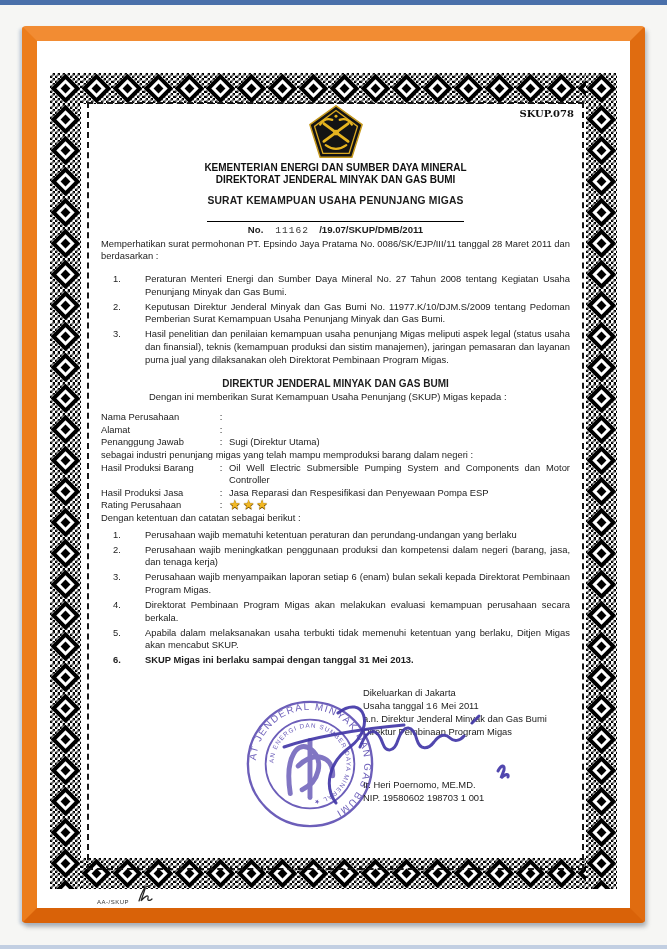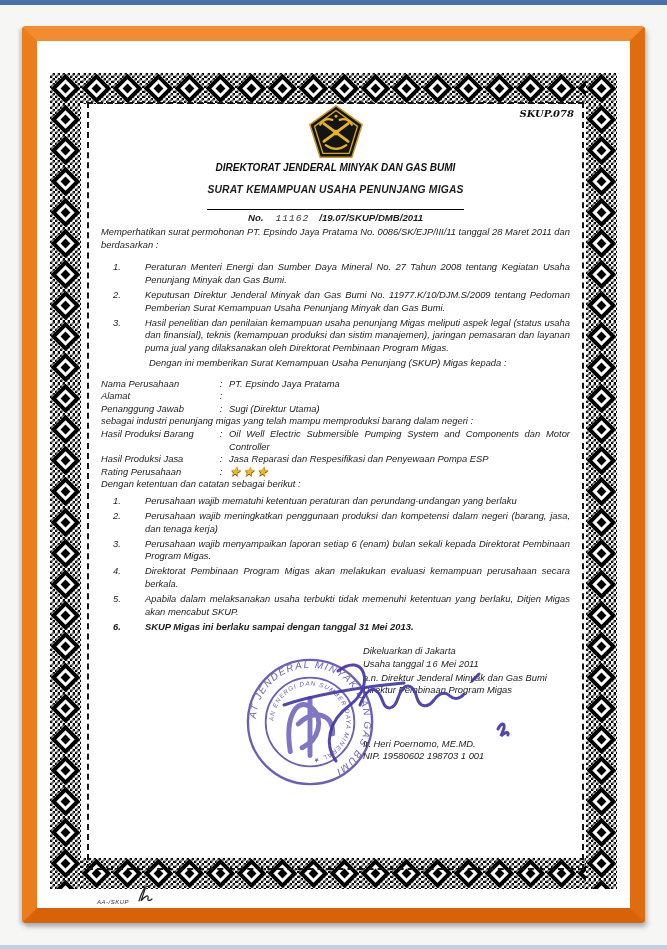--- a/index.html
+++ b/index.html
@@ -4,21 +4,21 @@
 <style>
   html,body{margin:0;padding:0;}
   body{font-family:"Liberation Sans",sans-serif;background:#f6f6f4;}
   .screen{position:relative;width:667px;height:949px;background:#f6f6f4;overflow:hidden;}
   .blue-line-top{position:absolute;left:0;top:0;width:100%;height:5px;background:#4a70aa;}
   .blue-line-bottom{position:absolute;left:0;bottom:0;width:100%;height:4px;background:#c2cfe2;}
 
   
   .frame{position:absolute;left:22px;top:26px;width:623px;height:897px;box-sizing:border-box;
          border:15px solid #e87a1e;border-color:#f28c33 #e06c10 #d96208 #ec7d1c;border-radius:4px;
-         background:#fff;box-shadow:-3px 2px 3px rgba(150,170,195,.45),2px 4px 4px rgba(100,105,110,.45);font-style:italic;}
+         background:#fff;box-shadow:-3px 2px 3px rgba(150,170,195,.45),2px 4px 4px rgba(100,105,110,.45);}
   .page{position:absolute;inset:0;background:#fff;}
 
   
   .band{position:absolute;overflow:hidden;display:flex;}
   .band-top{left:13px;right:13px;top:32px;height:31px;flex-direction:row;}
   .band-bottom{left:13px;right:13px;bottom:19px;height:31px;flex-direction:row;}
   .band-left{left:13px;top:32px;bottom:19px;width:31px;flex-direction:column;}
   .band-right{right:13px;top:32px;bottom:19px;width:31px;flex-direction:column;}
   .pcell{flex:0 0 31px;width:31px;height:31px;position:relative;overflow:hidden;background-color:#fff;
      background-image:linear-gradient(45deg,#000 25%,transparent 25%,transparent 75%,#000 75%),
@@ -49,21 +49,21 @@
   .kv .k{flex:0 0 112px;}
   .kv .c{flex:0 0 16px;text-align:center;}
   .kv .v{flex:1;text-align:justify;}
   .kv-group{margin-top:8px;}
   .industry{margin-top:15px;}
   .prod-group{}
   .stars{font-size:13px;line-height:.9;color:#f2b823;letter-spacing:2px;text-shadow:0 0 1px #5a3c00,0 1px 0 #7a5200;}
   .terms-head{margin-top:11px;}
   ol.terms{margin-top:4px;}
   ol.terms li.bold{font-weight:bold;}
-  .signoff{position:relative;margin-top:12px;height:158px;}
+  .signoff{position:relative;margin-top:20px;height:158px;}
   .signoff .lines{margin-left:262px;}
   .typed{font-family:"Liberation Mono",monospace;letter-spacing:.5px;color:#333;}
   .sig-name{margin-left:262px;margin-top:41px;position:relative;z-index:3;}
   .stamp-svg{position:absolute;left:140px;top:8px;z-index:1;opacity:.88;}
   .sign-svg{position:absolute;left:175px;top:2px;z-index:2;}
   .footer-code{position:absolute;left:60px;bottom:3px;font-size:6px;color:#333;display:flex;align-items:flex-end;gap:4px;}
   .footer-code .code-text{letter-spacing:.5px;}
 </style>
 </head>
 <body>
@@ -183,45 +183,46 @@
         <svg class="logo" viewBox="0 0 60 58">
           <polygon points="30,1 58,21 47,56 13,56 2,21" fill="#141414" stroke="#c79a1e" stroke-width="1.6" stroke-linejoin="round"></polygon>
           <polygon points="30,6 53,23 44,52 16,52 7,23" fill="none" stroke="#d9a821" stroke-width="1.4" stroke-linejoin="round"></polygon>
           <circle cx="30" cy="12" r="1.6" fill="#e6b41f"></circle>
           <path d="M17,20 L43,39 M43,20 L17,39" stroke="#e6b41f" stroke-width="3" stroke-linecap="round"></path>
           <path d="M13,21 Q18,13 26,16 M47,21 Q42,13 34,16" fill="none" stroke="#e6b41f" stroke-width="2.4" stroke-linecap="round"></path>
           <circle cx="30" cy="29.5" r="3" fill="#e6b41f"></circle>
           <path d="M19,43 Q30,51 41,43" fill="none" stroke="#e6b41f" stroke-width="2.4" stroke-linecap="round"></path>
         </svg>
 
+        <div class="hdr">KEMENTERIAN ENERGI DAN SUMBER DAYA MINERAL</div>
         <div class="hdr">DIREKTORAT JENDERAL MINYAK DAN GAS BUMI</div>
 
         <div class="title-row">
           <span class="title">SURAT KEMAMPUAN USAHA PENUNJANG MIGAS</span>
         </div>
         <div class="no-row">
           <span>No.</span><span class="no-typed">11162</span><span>/19.07/SKUP/DMB/2011</span>
         </div>
 
         <p class="body intro">Memperhatikan surat permohonan PT. Epsindo Jaya Pratama No. 0086/SK/EJP/III/11 tanggal 28 Maret 2011 dan berdasarkan :</p>
 
         <ol class="numlist">
           <li>Peraturan Menteri Energi dan Sumber Daya Mineral No. 27 Tahun 2008 tentang Kegiatan Usaha Penunjang Minyak dan Gas Bumi.</li>
           <li>Keputusan Direktur Jenderal Minyak dan Gas Bumi No. 11977.K/10/DJM.S/2009 tentang Pedoman Pemberian Surat Kemampuan Usaha Penunjang Minyak dan Gas Bumi.</li>
           <li>Hasil penelitian dan penilaian kemampuan usaha penunjang Migas meliputi aspek legal (status usaha dan finansial), teknis (kemampuan produksi dan sistim manajemen), jaringan pemasaran dan layanan purna jual yang dilaksanakan oleh Direktorat Pembinaan Program Migas.</li>
         </ol>
 
+        <div class="issuer">DIREKTUR JENDERAL MINYAK DAN GAS BUMI</div>
 
         <p class="body grant">Dengan ini memberikan Surat Kemampuan Usaha Penunjang (SKUP) Migas kepada :</p>
 
         <div class="kv-group">
           <div class="kv">
             <span class="k">Nama Perusahaan</span>
               <span class="c">:</span>
-              <span class="v">PT. Epsindo Jaya Pratama</span>
           </div>
           <div class="kv">
             <span class="k">Alamat</span>
               <span class="c">:</span>
           </div>
           <div class="kv">
             <span class="k">Penanggung Jawab</span>
               <span class="c">:</span>
               <span class="v">Sugi (Direktur Utama)</span>
           </div>

